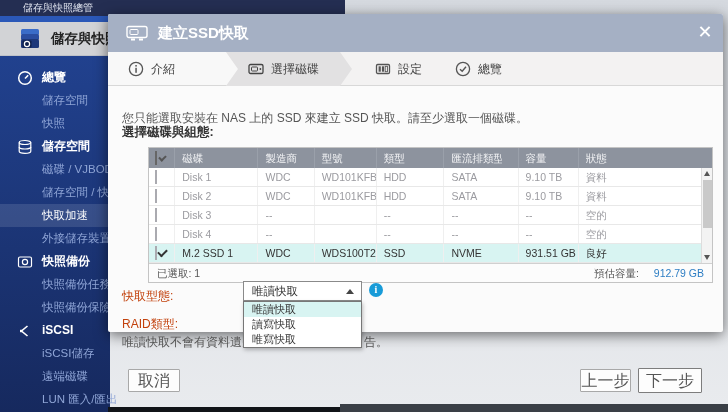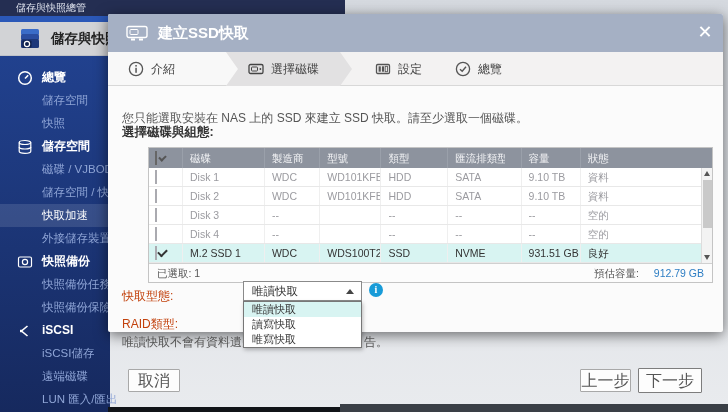--- a/index.html
+++ b/index.html
@@ -2,21 +2,21 @@
 <html><head>
 <meta charset="utf-8">
 <style>
   * { margin:0; padding:0; box-sizing:border-box; }
   body { font-family:"Liberation Sans","DejaVu Sans",sans-serif; }
   .screen { position:relative; width:728px; height:412px; overflow:hidden;
             background:linear-gradient(#d5d9df, #e9ebee); }
 
   
   .win-titlebar { position:absolute; left:0; top:0; width:345px; height:16px;
-    background:#242e52; color:#dfe3ee; font-size:10px; line-height:16px; padding-left:16px; z-index:1;}
+    background:#242e52; color:#dfe3ee; font-size:10px; line-height:16px; padding-left:23px; z-index:1;}
   .blue-strip { position:absolute; left:0; top:16px; width:345px; height:6px; background:#2b58b8; z-index:1;}
   .app-band { position:absolute; left:0; top:22px; width:345px; height:34px; background:#d2d3d6;
     border-bottom:1px solid #bfc2c8; display:flex; align-items:center; padding-left:18px; z-index:1;}
   .app-band .app-title { font-size:13.5px; font-weight:bold; color:#222; margin-left:9px; white-space:nowrap;}
   .sidebar { position:absolute; left:0; top:56px; width:110px; height:356px;
     background:linear-gradient(#21418e,#16295e); z-index:1;}
   .sb-list { list-style:none; margin-top:10px; }
   .sb-item { height:23px; line-height:23px; font-size:11.5px; color:#8fa5d6;
     padding-left:42px; white-space:nowrap; cursor:pointer; }
   .sb-item.section { color:#ffffff; font-weight:bold; font-size:12px; padding-left:42px; position:relative; }
@@ -52,21 +52,21 @@
   
   .intro { position:absolute; left:14px; top:96px; font-size:12px; color:#555; }
   .section-title { position:absolute; left:14px; top:110px; font-size:12.5px; font-weight:bold; color:#333;text-align:center; }
 
   
   .dtable { position:absolute; left:40px; top:133px; width:565px; border:1px solid #c4c4c4; background:#fff; }
   .trow { display:flex; height:19px; line-height:19px; font-size:10.5px; }
   .thead { height:20px; line-height:20px; background:#8d939e; color:#f2f3f5; }
   .thead .tcell { border-left:1px solid #9aa0aa; }
   .tcell { padding-left:7px; overflow:hidden; white-space:nowrap; }
-  .c0{width:26px; padding-left:6px;} .c1{width:86px;margin-left:8px;} .c2{width:58px;} .c3{width:64px;}
+  .c0{width:26px; padding-left:6px;} .c1{width:86px;} .c2{width:58px;} .c3{width:64px;}
   .c4{width:70px;} .c5{width:60px;} .c6{width:62px;margin-left:16px;} .c7{width:139px;}
   .tbody .trow { border-bottom:1px solid #e8e8e8; color:#9b9ba0; background:#fff; }
   .tbody .trow .tcell { border-left:1px solid #efefef; }
   .tbody .trow.sel { background:#d8f4f2; color:#333; }
   .cbx { width:12px; height:12px; border:1px solid #aaaab0; background:#fff; margin-top:3px; position:relative; cursor:pointer; }
   .thead .cbx { margin-top:4px; border-color:#666; }
   .cbx.on::after, .cbx.ind::after { content:""; position:absolute; left:2px; top:2px; width:7px; height:4px;
     border-left:2px solid #333; border-bottom:2px solid #333; transform:rotate(-45deg); }
   .cbx.ind::after { border-color:#555; left:3px; top:3px; width:5px; height:3px; }
   .tfoot { display:flex; justify-content:space-between; height:19px; line-height:19px;

